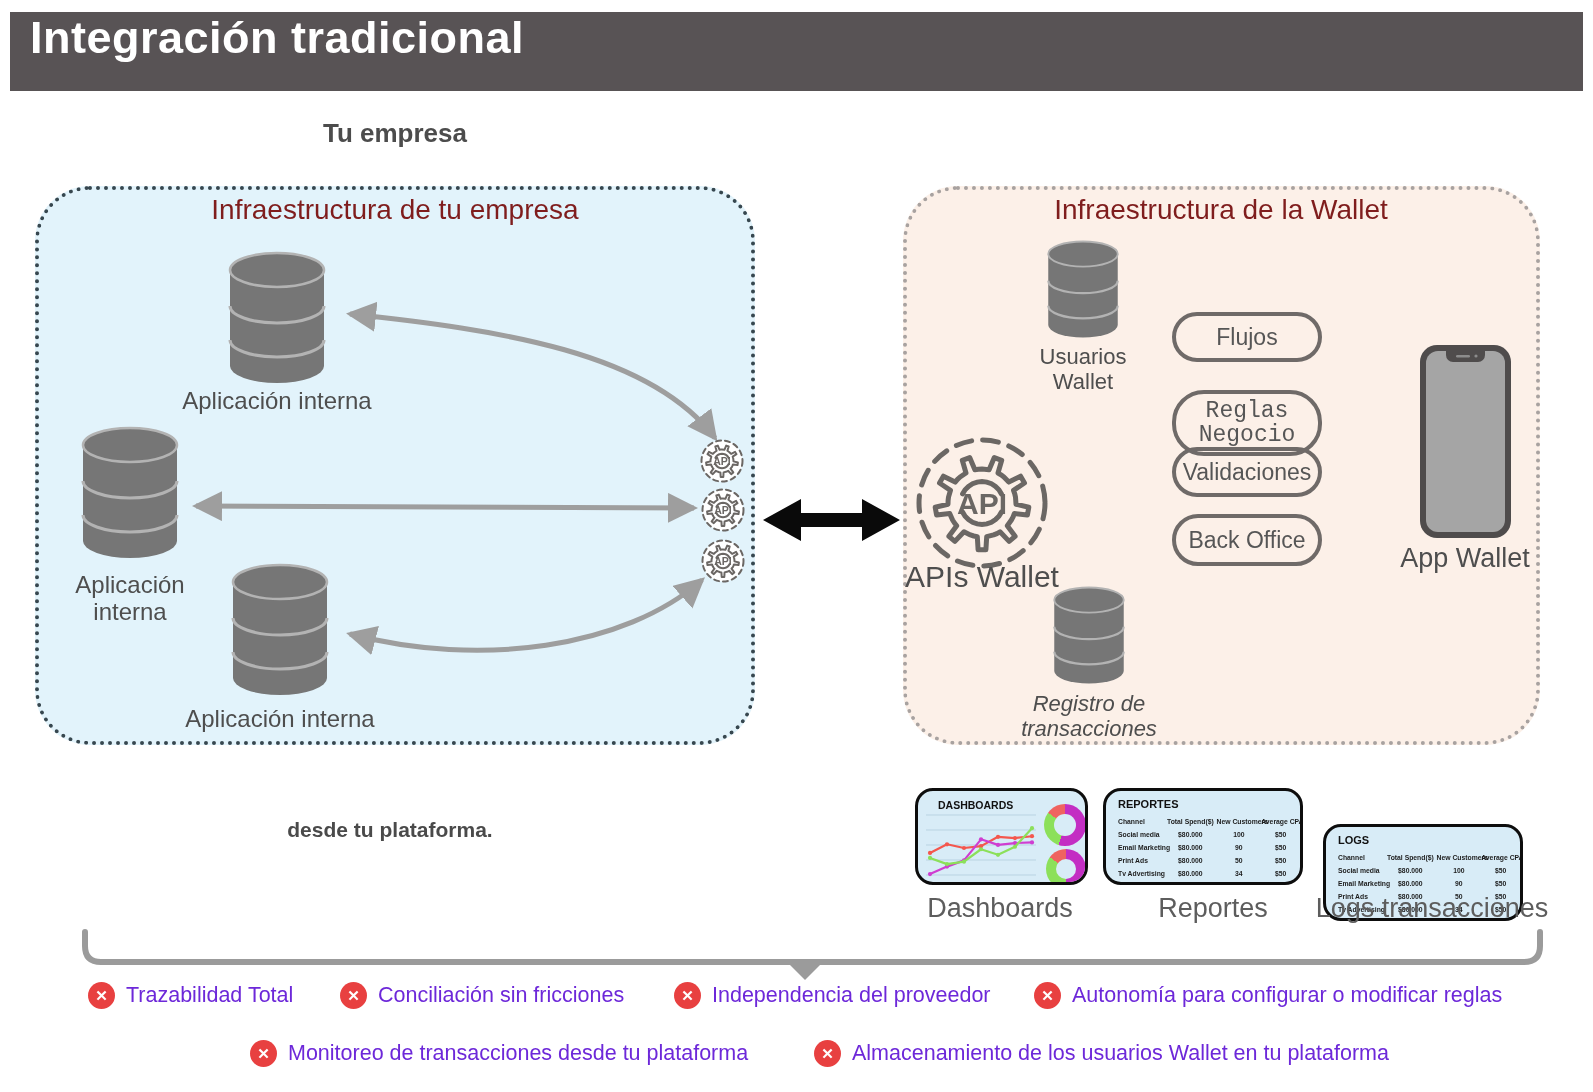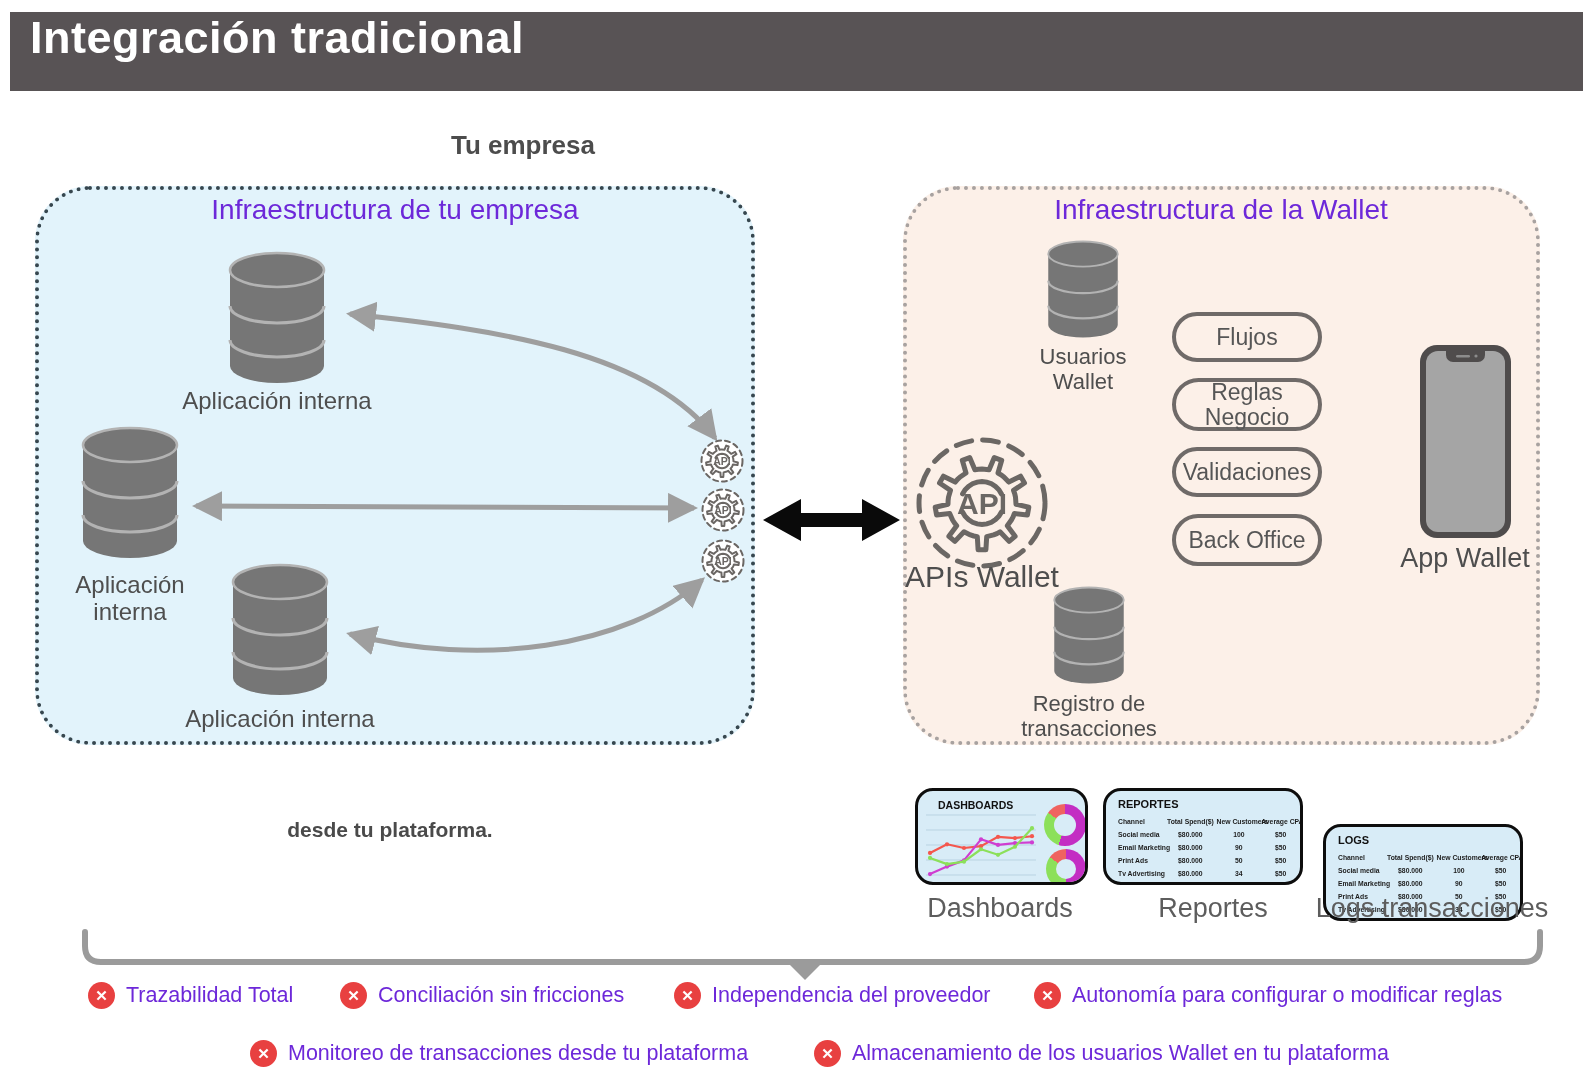--- a/index.html
+++ b/index.html
@@ -5,28 +5,28 @@
   * { margin:0; padding:0; box-sizing:border-box; }
   html,body { width:1593px; height:1092px; background:#ffffff; overflow:hidden;
               font-family:"Liberation Sans", sans-serif; }
   .canvas { position:relative; width:1593px; height:1092px; background:#fff; }
   .abs { position:absolute; }
 
   .header-bar { left:10px; top:12px; width:1573px; height:79px; background:#585355;
                 display:flex; align-items:flex-start; padding-left:20px; }
   .header-bar h1 { color:#fff; font-size:45px; font-weight:bold; letter-spacing:.5px; }
 
-  .col-heading { font-size:26px; font-weight:bold; color:#4c4c4c; text-align:right; width:400px;margin-top:12px; }
+  .col-heading { font-size:26px; font-weight:bold; color:#4c4c4c; text-align:center; width:400px; }
 
   .infra-box { border-radius:55px; }
   .box-blue { left:35px; top:186px; width:720px; height:559px; background:#e2f3fb;
               border:4px dotted #37474f; }
   .box-pink { left:903px; top:186px; width:637px; height:559px; background:#fcf0e8;
               border:4px dotted #a8a2a0; }
-  .box-title { font-size:28px; color:#6d28d9; text-align:center; width:600px; }
+  .box-title { font-size:28px; color:#7f1d1d; text-align:center; width:600px; }
 
   .db-label { color:#4e4e4e; text-align:center; line-height:1.12; }
   .pill { border:4px solid #6f6a68; border-radius:32px; display:flex; align-items:center;
           justify-content:center; text-align:center; color:#565656; font-size:23px;
           line-height:1.05; left:1172px; width:150px; }
   .caption { color:#4e4e4e; text-align:center; }
 
   .mini-card { border:3px solid #0d0d0d; border-radius:18px; background:#d8ecf7; overflow:hidden; }
   .mini-title { position:absolute; font-weight:bold; color:#111; }
   .mini-table { position:absolute; left:0; top:24px; width:100%; }
@@ -152,24 +152,24 @@
       <text x="70" y="81" text-anchor="middle" fill="#6b6764" font-size="30" font-weight="bold" font-family="Liberation Sans, sans-serif">API</text>
     </svg>
   <div class="abs caption" style="left:882px; top:560px; width:200px; font-size:30px;">APIs Wallet</div>
 
   <svg class="abs db-svg" style="left:1050px; top:586px;" width="78" height="102" viewBox="0 0 104 138">
       <path d="M5 19 V115 A47 17 0 0 0 99 115 V19" fill="#767676"></path>
       <path d="M5 55 A47 17 0 0 0 99 55" fill="none" stroke="#b3b3b3" stroke-width="3"></path>
       <path d="M5 89 A47 17 0 0 0 99 89" fill="none" stroke="#b3b3b3" stroke-width="3"></path>
       <ellipse cx="52" cy="19" rx="47" ry="17" fill="#767676" stroke="#b3b3b3" stroke-width="2.5"></ellipse>
     </svg>
-  <div class="abs db-label" style="left:1014px; top:692px; width:150px; font-size:22px;">Registro de transacciones</div>
+  <div class="abs db-label" style="left:1014px; top:692px; width:150px; font-size:22px;font-style:italic;">Registro de transacciones</div>
 
   <div class="abs pill" style="top:312px; height:50px;">Flujos</div>
-  <div class="abs pill" style="top:378px; height:53px;">Reglas Negocio</div>
+  <div class="abs pill" style="top:390px; height:66px;font-family:Liberation Mono, monospace;">Reglas Negocio</div>
   <div class="abs pill" style="top:447px; height:50px;">Validaciones</div>
   <div class="abs pill" style="top:514px; height:52px;">Back Office</div>
 
   <svg class="abs" style="left:1418px; top:343px;" width="95" height="197" viewBox="0 0 95 197">
     <rect x="2" y="2" width="91" height="193" rx="17" fill="#4f4c4c"></rect>
     <rect x="8" y="8" width="79" height="181" rx="12" fill="#a5a5a5"></rect>
     <path d="M28 8 h39 v4 a7 7 0 0 1 -7 7 h-25 a7 7 0 0 1 -7 -7 z" fill="#4f4c4c"></path>
     <rect x="38" y="12" width="14" height="2.4" rx="1.2" fill="#8c8c8c"></rect>
     <circle cx="58" cy="13" r="1.6" fill="#8c8c8c"></circle>
   </svg>

